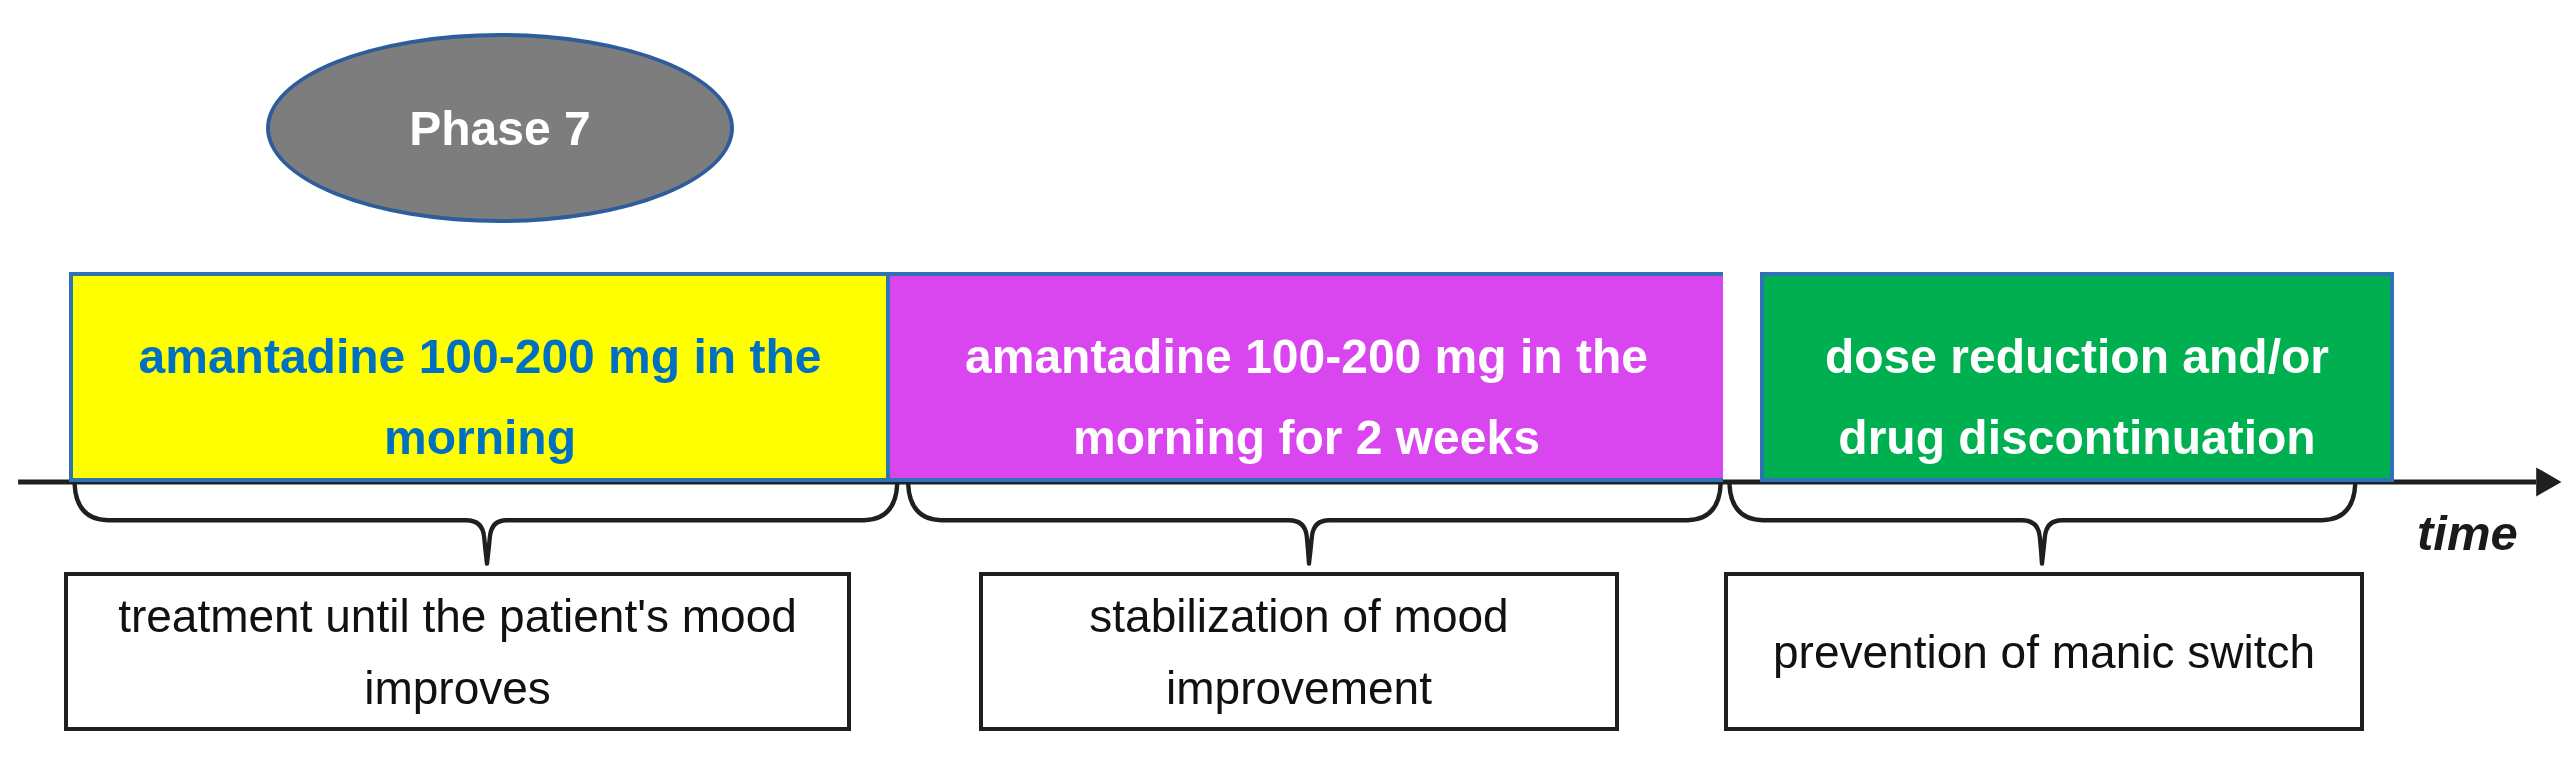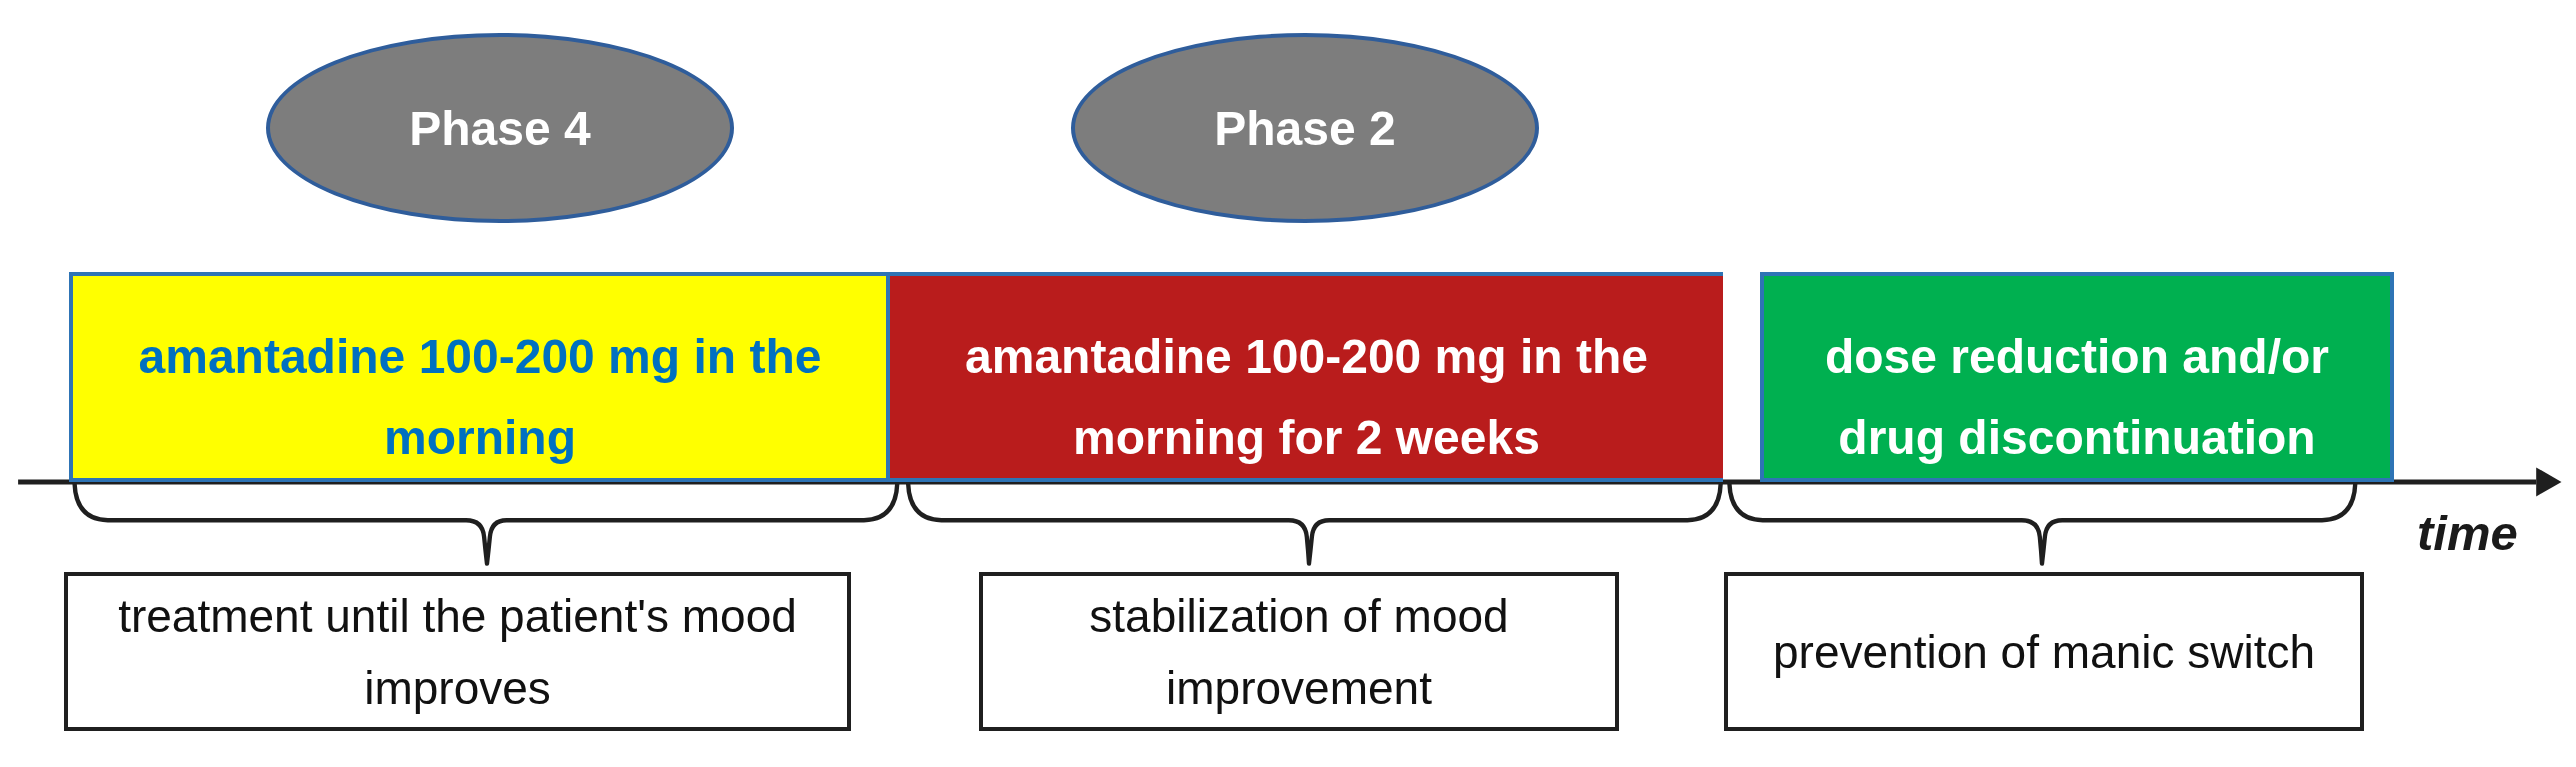--- a/index.html
+++ b/index.html
@@ -99,30 +99,27 @@
     <polygon points="3505,646 3505,686 3540,666" fill="#1f1f1f"></polygon>
 
     <path d="M 103,668 Q 105,718 149,719 H 644 Q 667,719 669,742 Q 671,762 673,779 Q 675,762 677,742 Q 679,719 700,719 H 1194 Q 1238,718 1240,668" fill="none" stroke="#1f1f1f" stroke-width="6" stroke-linecap="round" stroke-linejoin="round"></path>
 
     <path d="M 1255,668 Q 1257,718 1301,719 H 1781 Q 1804,719 1806,742 Q 1808,762 1809,779 Q 1811,762 1813,742 Q 1815,719 1837,719 H 2332 Q 2376,718 2378,668" fill="none" stroke="#1f1f1f" stroke-width="6" stroke-linecap="round" stroke-linejoin="round"></path>
 
     <path d="M 2390,668 Q 2392,718 2436,719 H 2794 Q 2817,719 2819,742 Q 2821,762 2822,779 Q 2824,762 2826,742 Q 2828,719 2850,719 H 3209 Q 3253,718 3255,668" fill="none" stroke="#1f1f1f" stroke-width="6" stroke-linecap="round" stroke-linejoin="round"></path>
   </svg>
 
   <div class="abs phase-ellipse e1">
-    <span>Phase 4</span>
-  </div>
-  <div class="abs phase-ellipse e2">
-    <span>Phase 2</span>
+    <span>Phase 7</span>
   </div>
 
   <div class="abs band-box band1" style="background: rgb(255, 255, 0); color: rgb(0, 112, 192);">
     <span>amantadine 100-200 mg in the morning</span>
   </div>
-  <div class="abs band-box band2" style="background: #b91c1c; color: rgb(255, 255, 255);">
+  <div class="abs band-box band2" style="background: #d946ef; color: rgb(255, 255, 255);">
     <span>amantadine 100-200 mg in the morning for 2 weeks</span>
   </div>
   <div class="abs band-box band3" style="background: rgb(0, 176, 80); color: rgb(255, 255, 255);">
     <span>dose reduction and/or drug discontinuation</span>
   </div>
 
   <div class="abs time-label">time</div>
 
   <div class="abs outcome-box b1">
     <span>treatment until the patient's mood improves</span>

